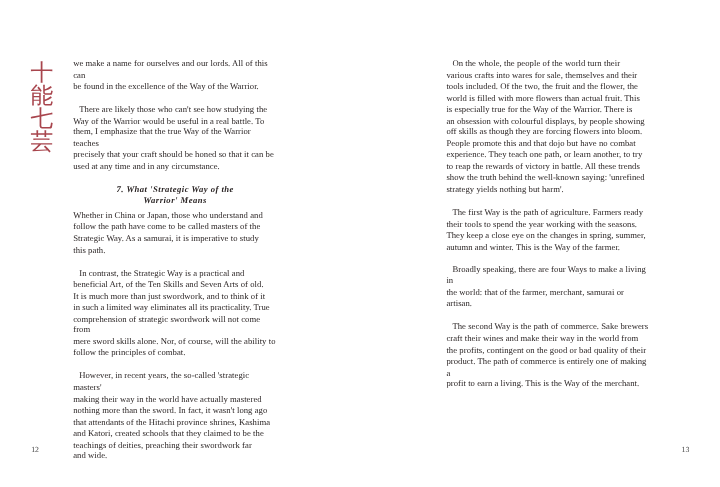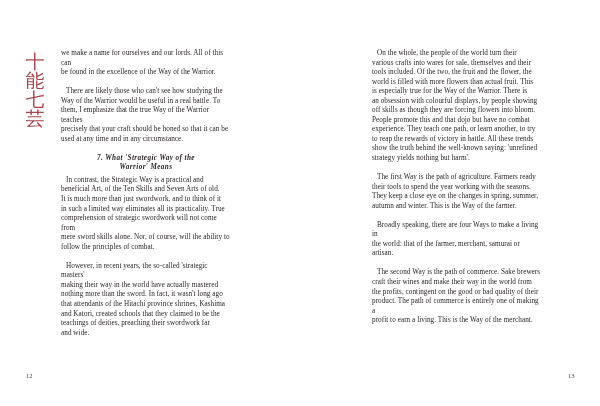--- a/index.html
+++ b/index.html
@@ -36,20 +36,24 @@
   <div class="col col-left">
     <p>we make a name for ourselves and our lords. All of this can
 be found in the excellence of the Way of the Warrior.</p>
     <p class="indent">There are likely those who can't see how studying the
 Way of the Warrior would be useful in a real battle. To
 them, I emphasize that the true Way of the Warrior teaches
 precisely that your craft should be honed so that it can be
 used at any time and in any circumstance.</p>
     <div class="heading">7. What 'Strategic Way of the
 Warrior' Means</div>
+    <p>Whether in China or Japan, those who understand and
+follow the path have come to be called masters of the
+Strategic Way. As a samurai, it is imperative to study
+this path.</p>
     <p class="indent">In contrast, the Strategic Way is a practical and
 beneficial Art, of the Ten Skills and Seven Arts of old.
 It is much more than just swordwork, and to think of it
 in such a limited way eliminates all its practicality. True
 comprehension of strategic swordwork will not come from
 mere sword skills alone. Nor, of course, will the ability to
 follow the principles of combat.</p>
     <p class="indent">However, in recent years, the so-called 'strategic masters'
 making their way in the world have actually mastered
 nothing more than the sword. In fact, it wasn't long ago

